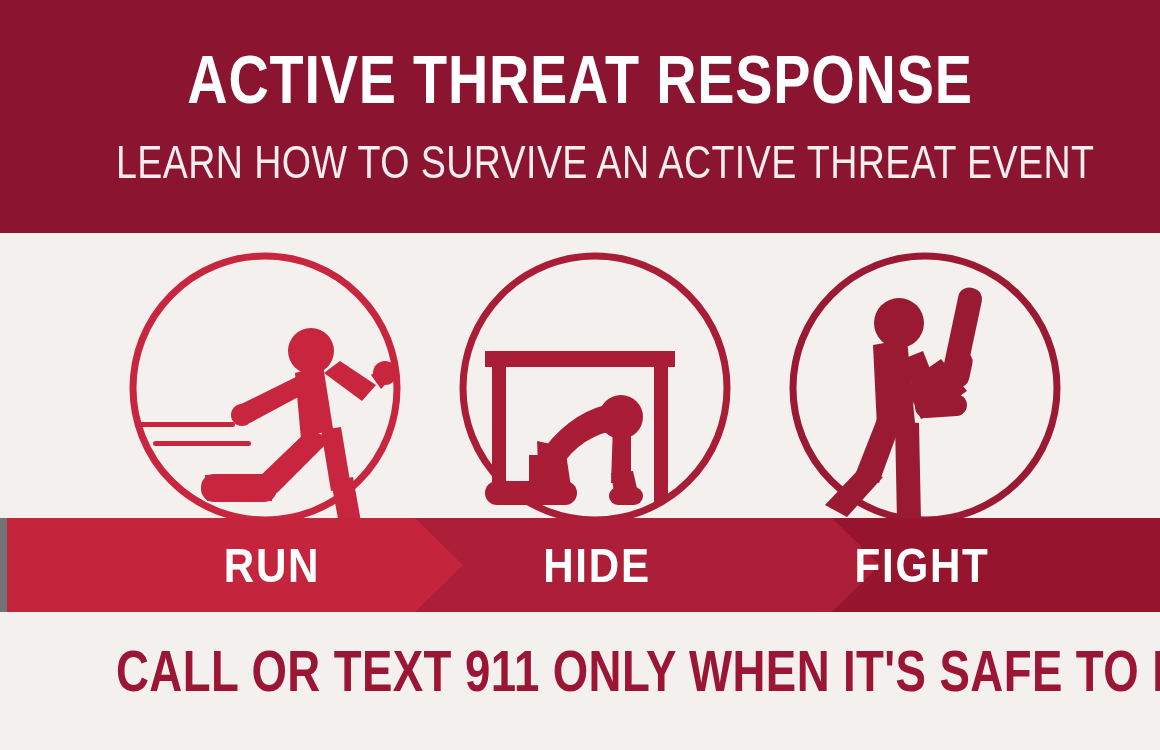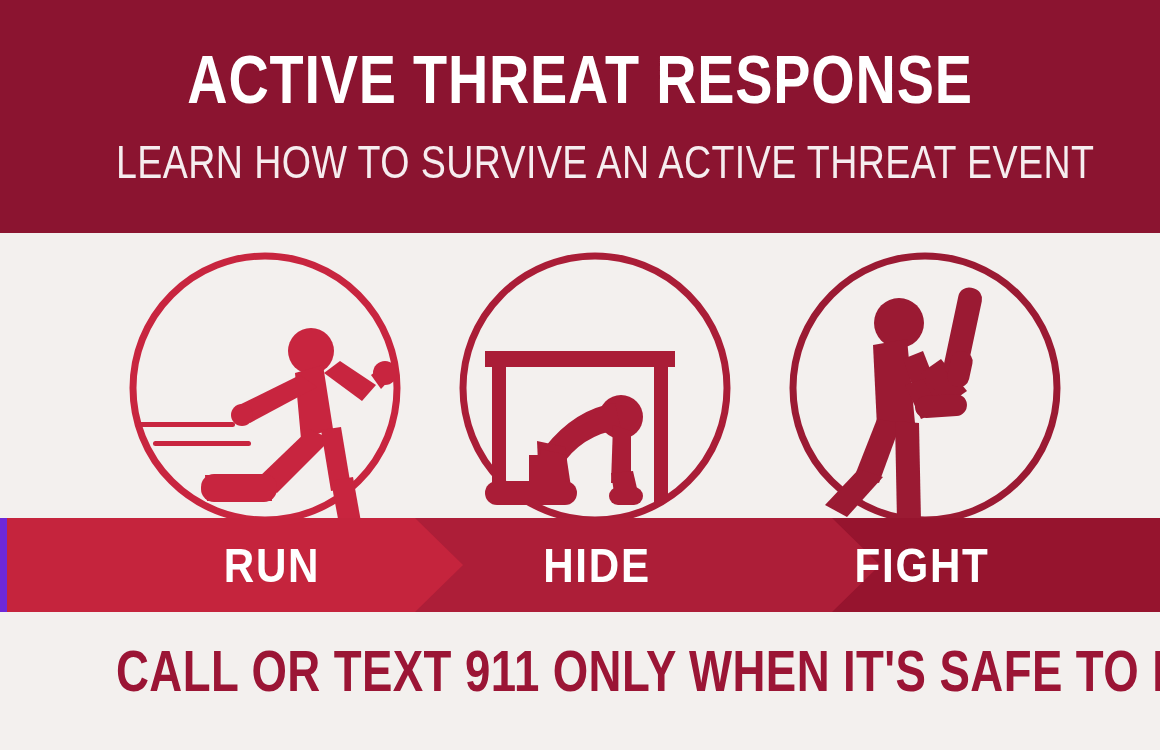--- a/index.html
+++ b/index.html
@@ -5,21 +5,21 @@
   html, body {
     margin: 0;
     padding: 0;
     background: #ffffff;
   }
   #poster {
     position: relative;
     width: 1160px;
     height: 750px;
     overflow: hidden;
-    background: #6d28d9;
+    background: #737373;
     font-family: "Liberation Sans", sans-serif;
   }
 
   
   .header {
     position: absolute;
     left: 0; top: 0;
     width: 1160px;
     height: 233px;
     background: #8B1430;

